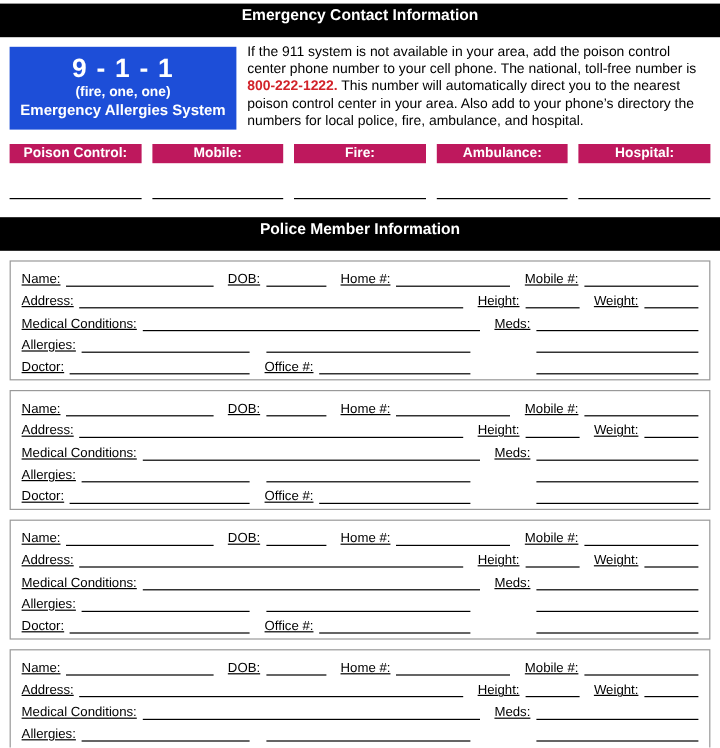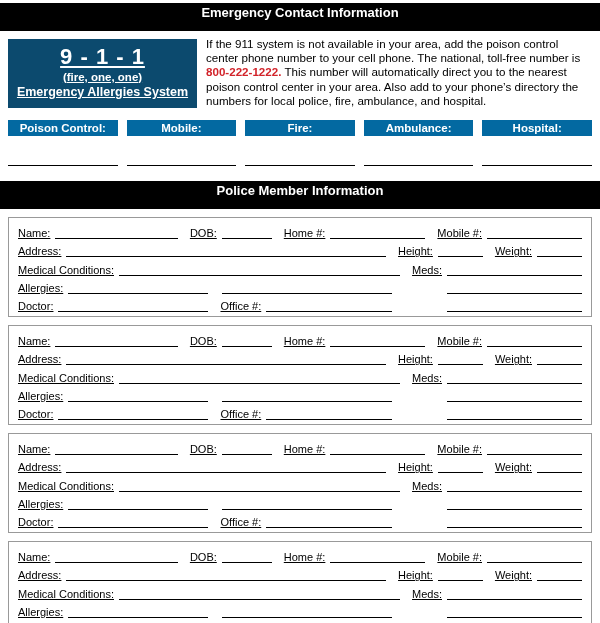--- a/index.html
+++ b/index.html
@@ -19,26 +19,25 @@
   .top-bar { margin-top: 3px; }
 
   .hero-row {
     display: flex;
     padding: 8px 8px 0 8px;
     align-items: flex-start;
   }
   .red-box {
     width: 189px;
     height: 69px;
-    background: #0c4a6e;
+    background: #1d4ed8;
     color: #fff;
     text-align: center;
     flex: 0 0 auto;
     padding-top: 5px;
-    text-decoration: underline;
   }
   .red-box .big-number { font-size: 22px; font-weight: bold; letter-spacing: 1px; line-height: 26px; }
   .red-box .sub { font-size: 11.5px; font-weight: bold; line-height: 14px; }
   .red-box .caption { font-size: 12.5px; font-weight: bold; line-height: 16px; }
 
   .intro-text {
     flex: 1;
     margin-left: 9px;
     font-size: 11.6px;
     line-height: 14.2px;
@@ -47,21 +46,21 @@
   .intro-text .phone { color: #D2232A; font-weight: bold; }
 
   .contacts-row, .blanks-row {
     display: grid;
     grid-template-columns: repeat(5, 1fr);
     column-gap: 9px;
     padding: 0 8px;
   }
   .contacts-row { margin-top: 12px; }
   .contact-chip {
-    background: #0369a1;
+    background: #be185d;
     color: #fff;
     font-weight: bold;
     font-size: 11.5px;
     text-align: center;
     height: 16px;
     line-height: 16px;
   }
   .blanks-row .blank-cell {
     height: 30px;
     border-bottom: 1.6px solid #000;

